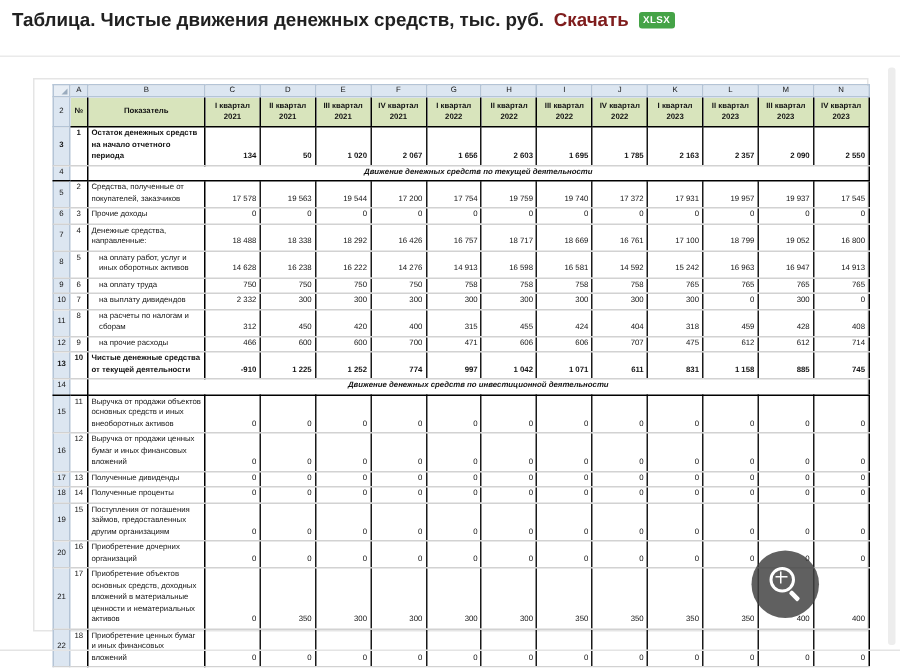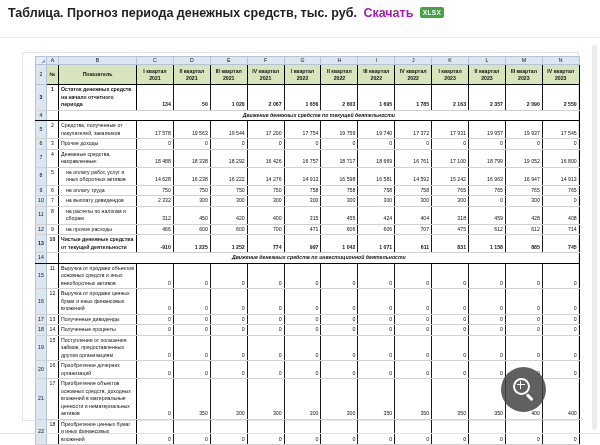--- a/index.html
+++ b/index.html
@@ -2,21 +2,21 @@
 <html><head>
 <meta charset="utf-8">
 <style>
   html,body{margin:0;padding:0;}
   body{
     width:600px;height:445px;position:relative;background:#fff;
     font-family:"Liberation Sans",sans-serif;overflow:hidden;
   }
   
   .title-bar{position:absolute;left:8px;top:6px;font-size:12.5px;font-weight:bold;color:#212121;white-space:nowrap;}
-  .dl-link{color:#a21caf;font-weight:bold;cursor:pointer;margin-left:3px;}
+  .dl-link{color:#7f1d1d;font-weight:bold;cursor:pointer;margin-left:3px;}
   .badge{display:inline-block;background:#45a347;color:#fff;font-size:6.5px;font-weight:bold;
          padding:2px 3px;border-radius:2px;vertical-align:2px;margin-left:3px;letter-spacing:.3px;}
   .top-divider{position:absolute;left:0;top:37px;width:600px;height:1px;background:#eaeaea;}
   .bottom-divider{position:absolute;left:0;top:433px;width:600px;height:1px;background:#e4e4e4;}
   .page-scroll{position:absolute;right:3px;top:45px;width:5px;height:385px;background:#ededed;border-radius:2px;}
 
   
   .sheet{position:absolute;left:22px;top:52px;width:557px;height:369px;background:#fff;border:1px solid #e5e5e5;box-sizing:border-box;}
   .grid-wrap{position:absolute;left:12px;top:3px;}
   table.grid{border-collapse:collapse;table-layout:fixed;width:544px;border:1.4px solid #000;}
@@ -45,21 +45,21 @@
   .zoom-btn .ring{position:absolute;left:12px;top:11px;width:13px;height:13px;border:2px solid #fff;border-radius:50%;}
   .zoom-btn .handle{position:absolute;left:26px;top:26px;width:8px;height:2.5px;background:#fff;
                     transform:rotate(45deg);transform-origin:left center;border-radius:1px;}
   .zoom-btn .plus-h{position:absolute;left:15.5px;top:16.8px;width:8px;height:1.6px;background:#fff;}
   .zoom-btn .plus-v{position:absolute;left:18.7px;top:13.6px;width:1.6px;height:8px;background:#fff;}
 </style>
 </head>
 <body>
 
 <div class="title-bar">
-  <span>Таблица. Прогноз периода денежных средств, тыс. руб.</span>
+  <span>Таблица. Чистые движения денежных средств, тыс. руб.</span>
   <span class="dl-link">Скачать</span>
   <span class="badge">XLSX</span>
 </div>
 <div class="top-divider"></div>
 
 <div class="sheet">
   <div class="grid-wrap">
     <table class="grid" id="grid">
         <colgroup>
           <col style="width:11px">

